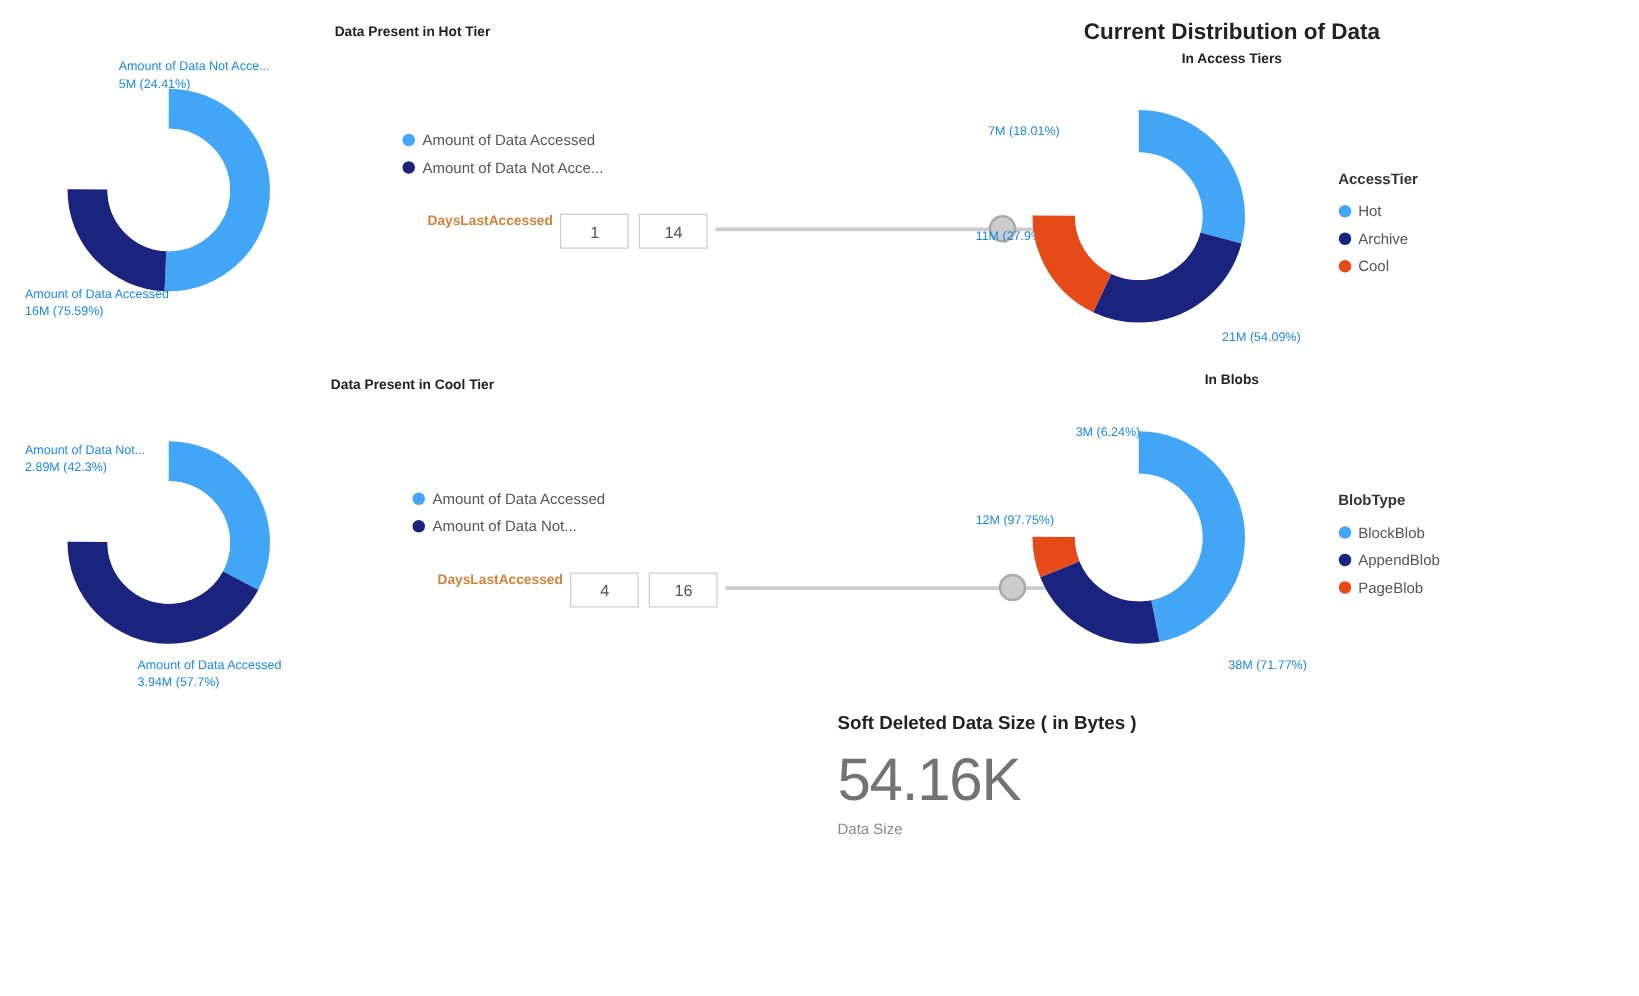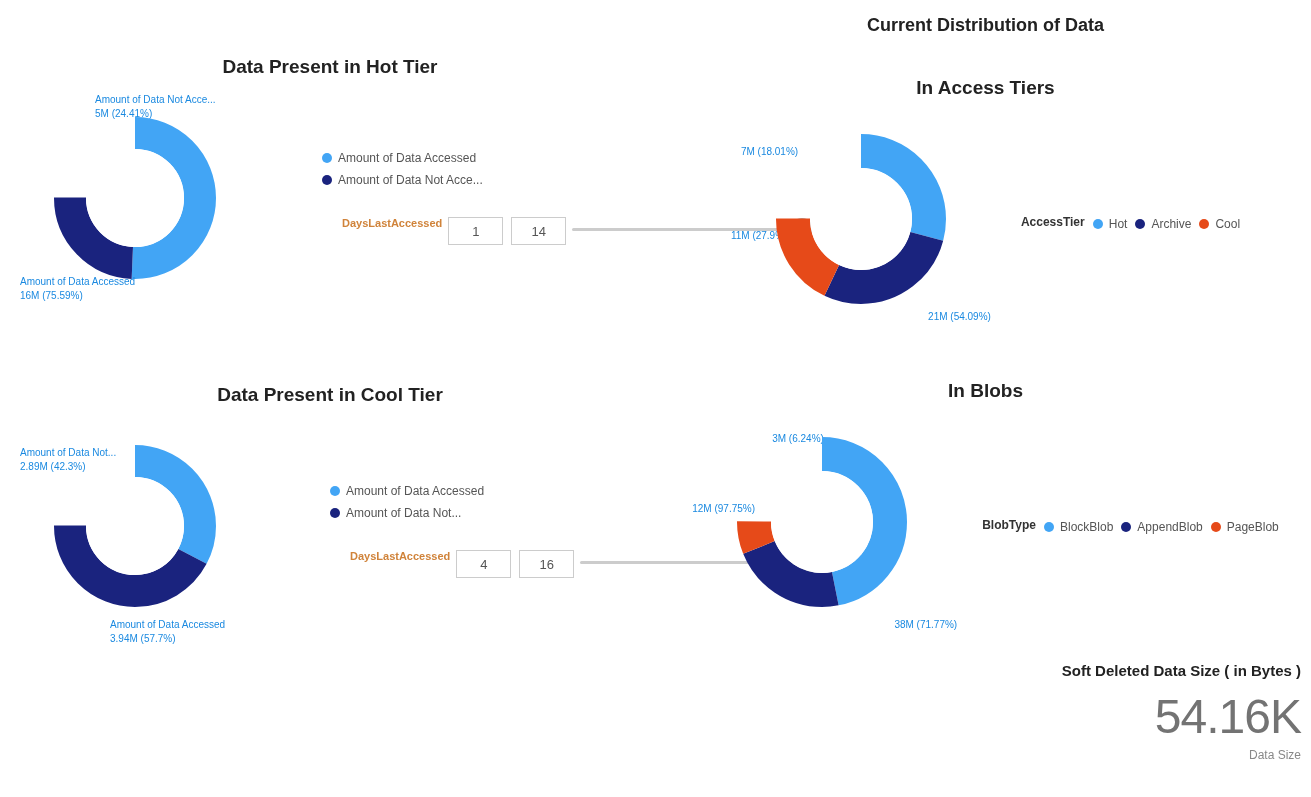--- a/index.html
+++ b/index.html
@@ -24,25 +24,24 @@
       gap: 20px;
     }
     .right-panel {
       width: 651px;
       padding: 10px 10px;
       display: flex;
       flex-direction: column;
     }
     .section-title {
       text-align: center;
-      font-size: 19px;
+      font-size: 11px;
       font-weight: 600;
       color: #222;
       margin-bottom: 10px;
-      margin-top: 36px;
     }
     .right-main-title {
       text-align: center;
       font-size: 18px;
       font-weight: 700;
       color: #222;
       margin-bottom: 5px;
       margin-top: 5px;
     }
     .legend-area {
@@ -108,32 +107,32 @@
       width: 22px;
       height: 22px;
       border-radius: 50%;
       background: #ccc;
       border: 2px solid #aaa;
       top: 50%;
       transform: translateY(-50%);
     }
     .right-legend {
       display: flex;
-      flex-direction: row;
+      flex-direction: column;
       gap: 8px;
       min-width: 120px;
     }
     .right-legend-title {
       font-size: 12px;
       font-weight: 700;
       color: #333;
       margin-bottom: 4px;
     }
     .soft-deleted-section {
-      text-align: right;
+      text-align: left;
       padding: 20px 0 10px;
     }
     .soft-deleted-title {
       font-size: 15px;
       font-weight: 700;
       color: #222;
       margin-bottom: 10px;
     }
     .soft-deleted-value {
       font-size: 48px;

